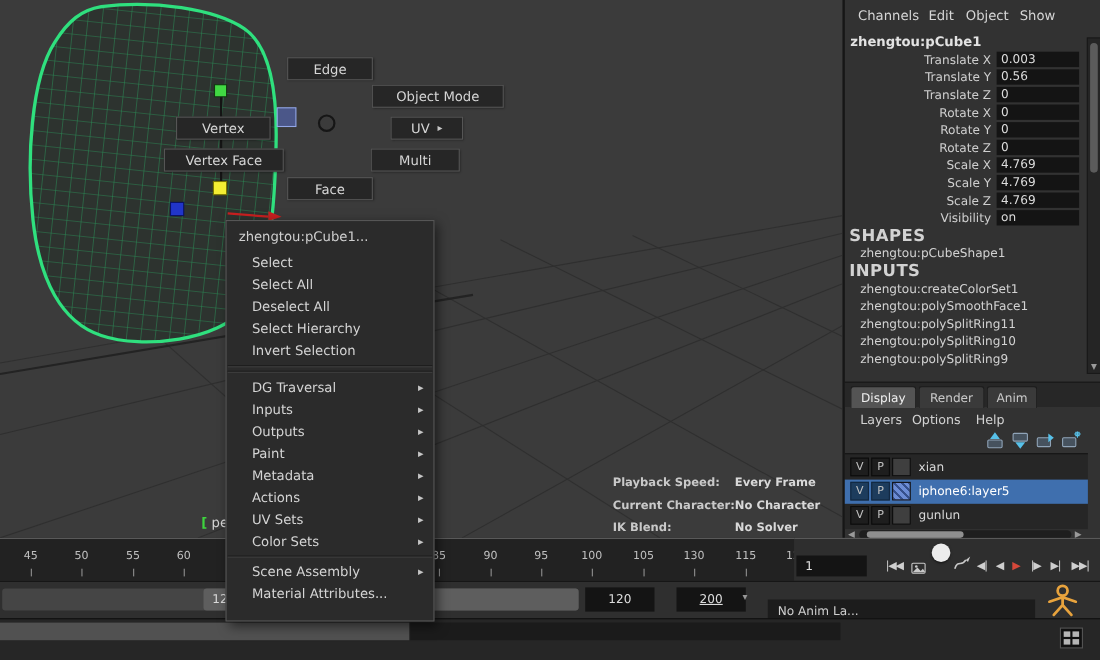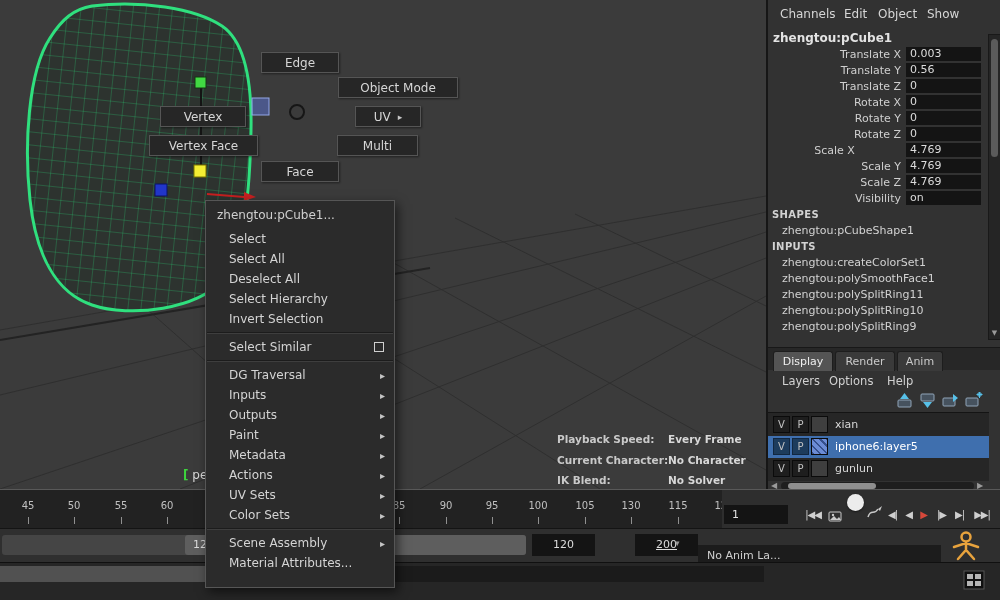--- a/index.html
+++ b/index.html
@@ -26,21 +26,21 @@
   .cm-arrow{position:absolute;right:9px;top:1px;font-size:10px;color:#c6c6c6;}
   .cm-optbox{position:absolute;right:10px;top:5px;width:10px;height:10px;border:1px solid #cfcfcf;}
   .cm-sep{height:2px;border-top:1px solid #1c1c1c;border-bottom:1px solid #3e3e3e;margin:3px 1px;}
 
   
   .rpanel{position:absolute;left:766px;top:0;width:234px;height:489px;background:#323232;border-left:2px solid #161616;padding-left:20px;}
   .rp-menu{position:absolute;top:7px;font-size:12px;color:#d6d6d6;}
   .obj-name{position:absolute;left:5px;top:31px;font-size:12px;font-weight:bold;color:#e3e3e3;}
   .attr-label{position:absolute;left:0;width:133px;text-align:right;height:15px;line-height:15px;font-size:11px;color:#cfcfcf;}
   .attr-value{position:absolute;left:138px;width:75px;height:14px;line-height:14px;background:#141414;font-size:11px;color:#dcdcdc;padding-left:4px;}
-  .section-h{position:absolute;left:4px;height:15px;line-height:15px;font-size:10px;font-weight:bold;letter-spacing:.4px;color:#d2d2d2;}
+  .section-h{position:absolute;left:4px;height:15px;line-height:15px;font-size:15px;font-weight:bold;letter-spacing:.4px;color:#d2d2d2;}
   .node-item{position:absolute;left:14px;height:15px;line-height:15px;font-size:11px;color:#d2d2d2;white-space:nowrap;}
   .vscroll{position:absolute;left:220px;top:34px;width:13px;height:306px;background:#252525;border:1px solid #191919;}
   .vscroll .thumb{position:absolute;left:2px;top:4px;width:7px;height:118px;background:#5b5b5b;border-radius:4px;}
   .vscroll .sdown{position:absolute;left:0;bottom:2px;width:100%;text-align:center;font-size:7px;color:#9a9a9a;}
   .tabsrow{position:absolute;left:0;top:347px;width:234px;height:23px;background:#272727;border-top:1px solid #181818;}
   .tab{position:absolute;top:3px;height:20px;line-height:20px;text-align:center;font-size:11px;color:#c9c9c9;
        background:#3a3a3a;border:1px solid #1d1d1d;border-bottom:none;border-radius:3px 3px 0 0;}
   .tab.active{background:#545454;color:#efefef;}
   .le-menu{position:absolute;top:374px;font-size:11.5px;color:#d2d2d2;}
   .le-iconbtn{position:absolute;top:392px;width:21px;height:18px;}
@@ -182,21 +182,21 @@
     <div class="attr-label" style="top:63px;">Translate Y</div>
     <div class="attr-value" style="top:63px;">0.56</div>
     <div class="attr-label" style="top:79px;">Translate Z</div>
     <div class="attr-value" style="top:79px;">0</div>
     <div class="attr-label" style="top:95px;">Rotate X</div>
     <div class="attr-value" style="top:95px;">0</div>
     <div class="attr-label" style="top:111px;">Rotate Y</div>
     <div class="attr-value" style="top:111px;">0</div>
     <div class="attr-label" style="top:127px;">Rotate Z</div>
     <div class="attr-value" style="top:127px;">0</div>
-    <div class="attr-label" style="top:143px;text-align:center;">Scale X</div>
+    <div class="attr-label" style="top:143px;">Scale X</div>
     <div class="attr-value" style="top:143px;">4.769</div>
     <div class="attr-label" style="top:159px;">Scale Y</div>
     <div class="attr-value" style="top:159px;">4.769</div>
     <div class="attr-label" style="top:175px;">Scale Z</div>
     <div class="attr-value" style="top:175px;">4.769</div>
     <div class="attr-label" style="top:191px;">Visibility</div>
     <div class="attr-value" style="top:191px;">on</div>
 
     <div class="section-h" style="top:207px;">SHAPES</div>
     <div class="node-item" style="top:223px;">zhengtou:pCubeShape1</div>
@@ -331,21 +331,21 @@
   <div class="pb-btn" style="left:951px;width:17px;">▶|</div>
   <div class="pb-btn" style="left:969px;width:26px;">▶▶|</div>
 
   <div class="rangerow">
     <div class="range-track">
       <div class="range-bar">
         <span>120</span>
       </div>
     </div>
     <div class="tfield" style="left:532px;">120</div>
-    <div class="tfield" style="left:635px;text-decoration:underline;">200</div>
+    <div class="tfield" style="left:615px;text-decoration:underline;">200</div>
     <div class="grip">▾</div>
     <div class="animlayer">No Anim La...</div>
     <span class="charbtn">
       <svg width="34" height="32">
           <circle cx="17" cy="7" r="4.5" fill="none" stroke="#e8a33d" stroke-width="2.5"></circle>
           <path d="M5 17 L17 13 L29 17 M17 13 L17 20 M9 29 L17 20 L25 29" fill="none" stroke="#e8a33d" stroke-width="2.5" stroke-linecap="round"></path>
         </svg>
     </span>
   </div>
 
@@ -364,24 +364,20 @@
   </div>
 
   <div class="cmenu">
     <div class="cm-title">zhengtou:pCube1...</div>
     <div class="cm-item">Select</div>
     <div class="cm-item">Select All</div>
     <div class="cm-item">Deselect All</div>
     <div class="cm-item">Select Hierarchy</div>
     <div class="cm-item">Invert Selection</div>
     <div class="cm-sep"></div>
-    <div class="cm-item">
-      <span>Select Similar</span>
-      <span class="cm-optbox"></span>
-    </div>
     <div class="cm-sep"></div>
     <div class="cm-item">
       <span>DG Traversal</span>
       <span class="cm-arrow">▸</span>
     </div>
     <div class="cm-item">
       <span>Inputs</span>
       <span class="cm-arrow">▸</span>
     </div>
     <div class="cm-item">

